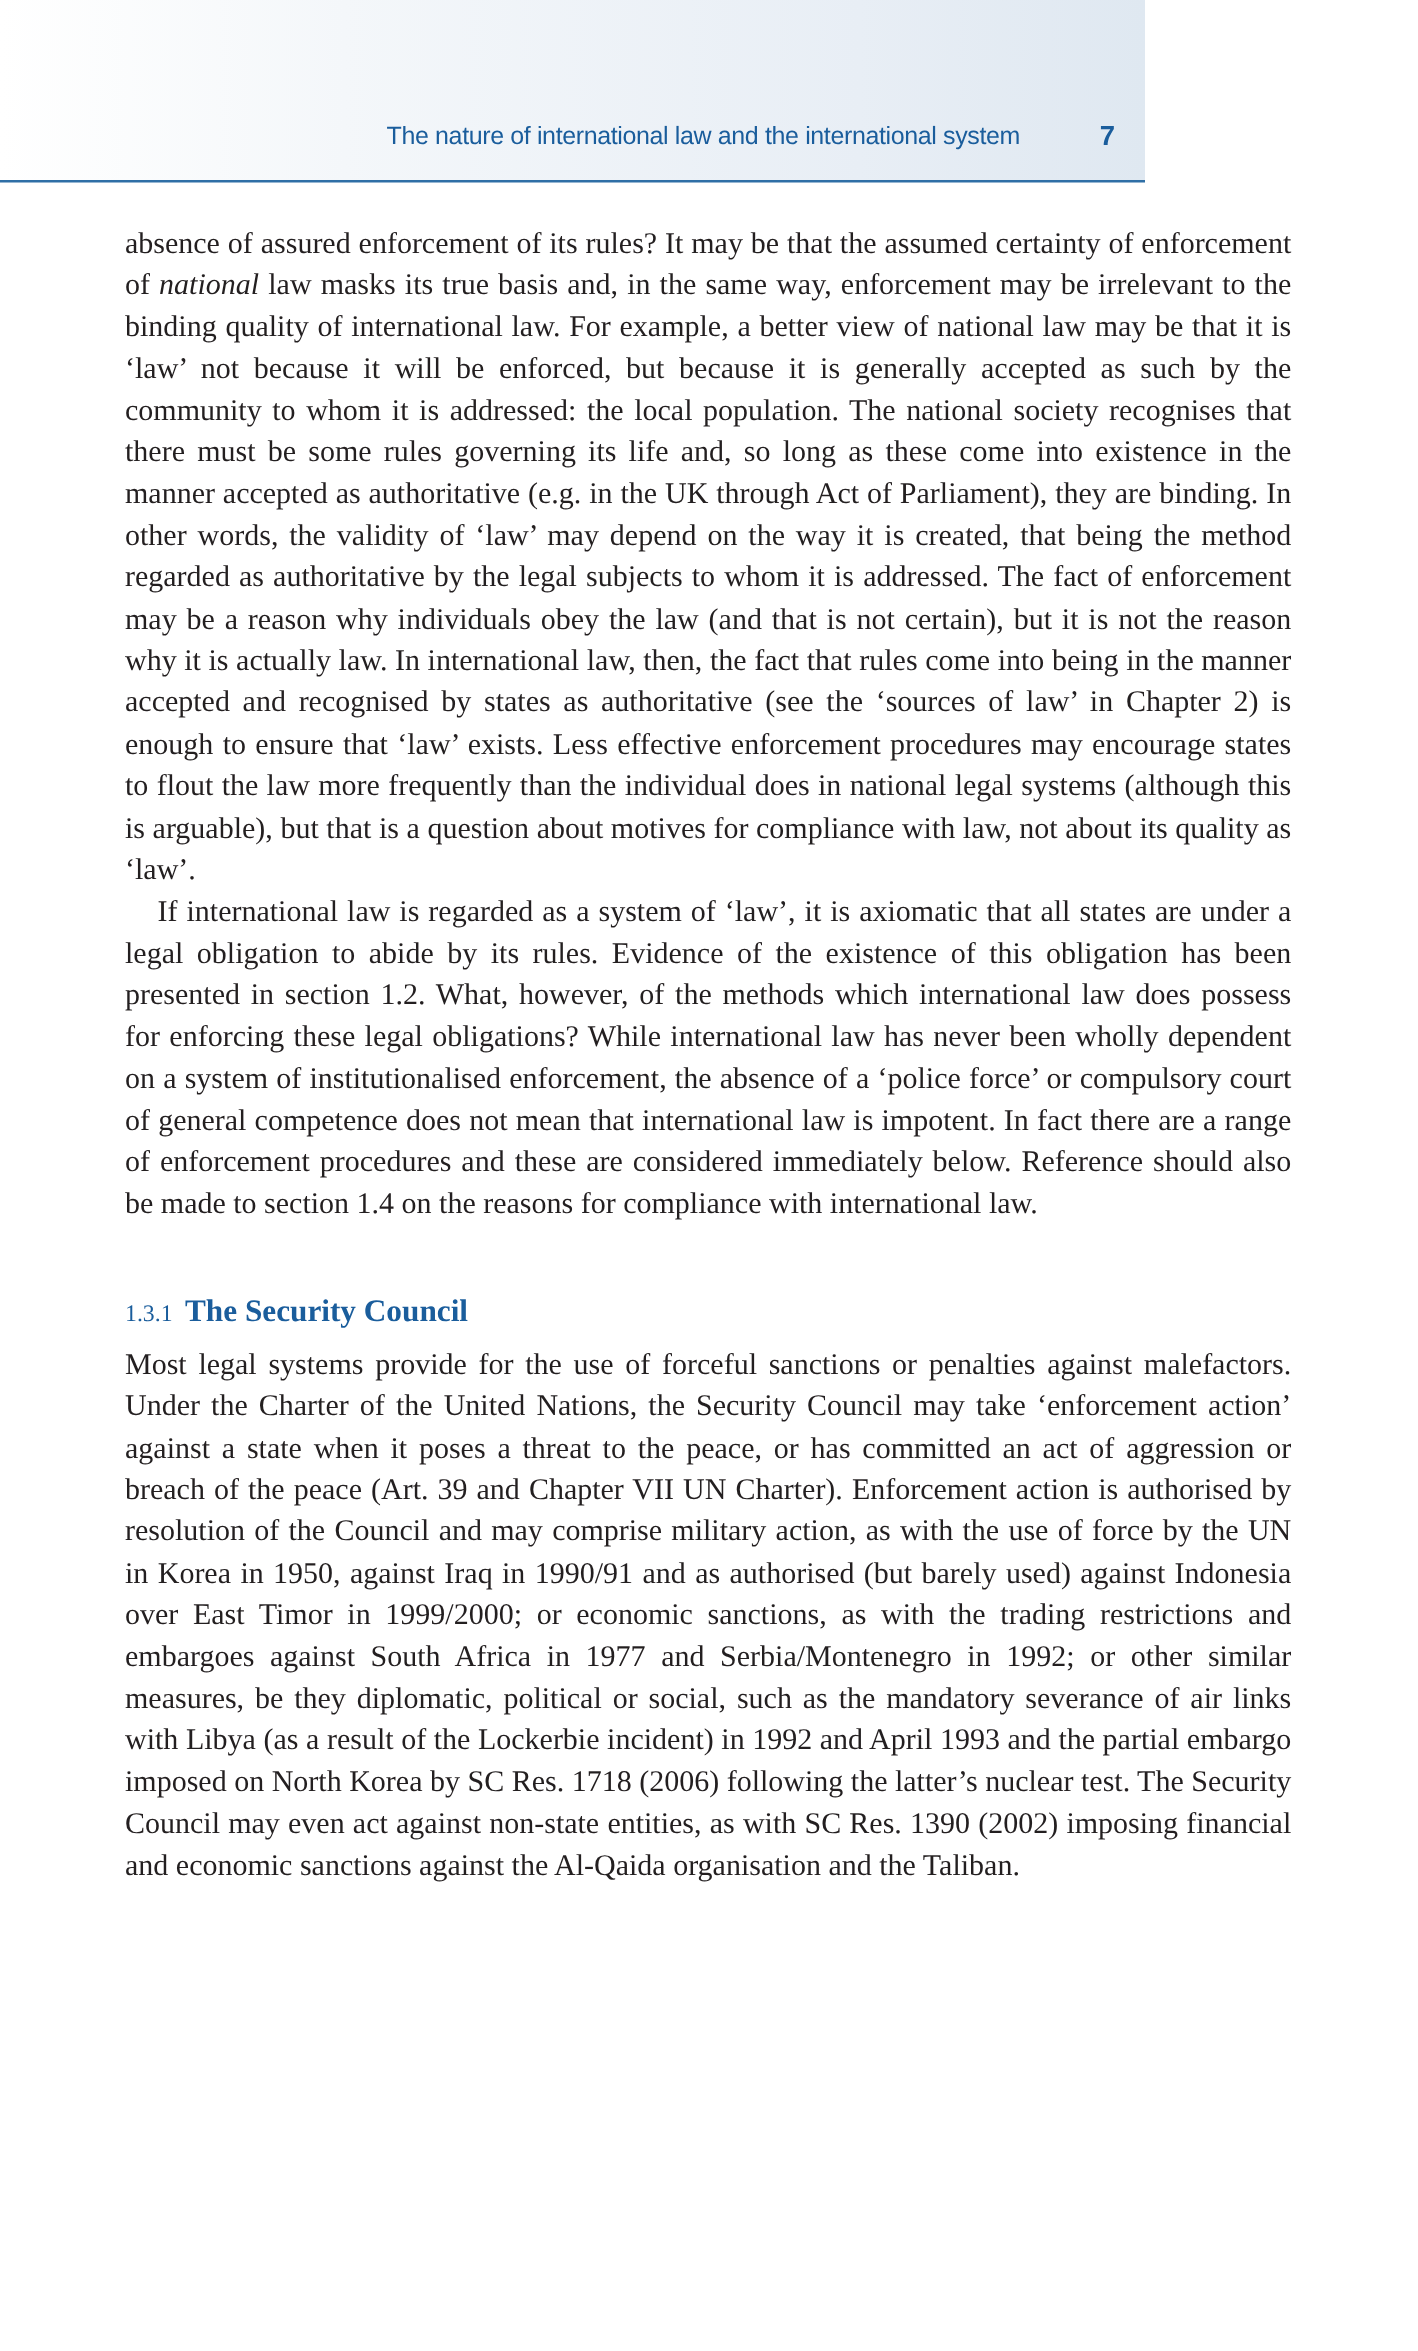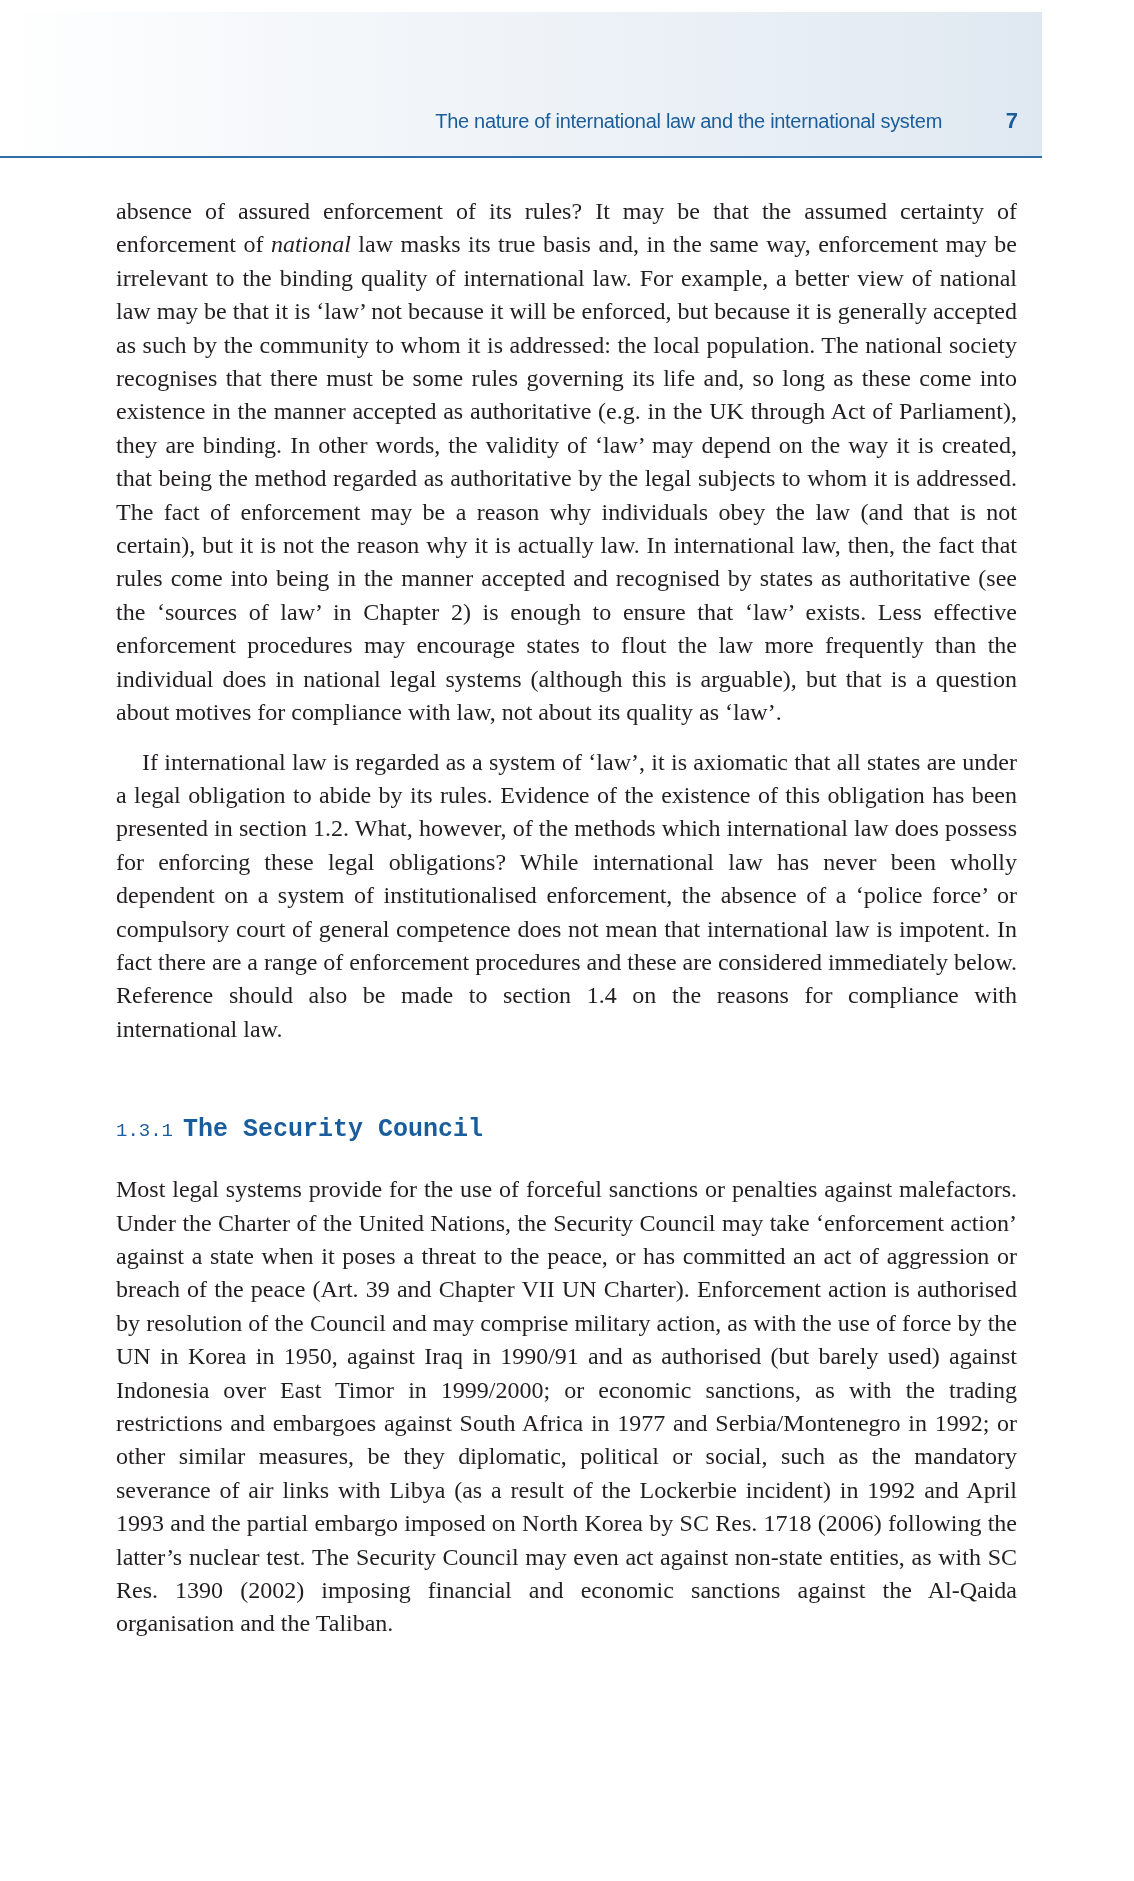--- a/index.html
+++ b/index.html
@@ -7,22 +7,22 @@
       width: 1134px;
       height: 1881px;
       background: #ffffff;
       position: relative;
       overflow: hidden;
       font-family: "Liberation Serif", "DejaVu Serif", serif;
       color: #231f20;
     }
     .running-head {
       position: absolute;
-      left: 0; top: 12px;
-      width: 1042px;
+      left: 0; top: 0;
+      width: 916px;
       height: 146px;
       background: linear-gradient(90deg, #ffffff 0%, #f4f7fa 30%, #e8eef5 75%, #dfe8f1 100%);
       border-bottom: 2px solid #2f6fa6;
       box-sizing: border-box;
     }
     .running-title {
       position: absolute;
       right: 100px;
       top: 98px;
       font-family: "Liberation Sans", "DejaVu Sans", sans-serif;
@@ -41,32 +41,32 @@
     }
     .body-text {
       position: absolute;
       left: 100px;
       top: 179px;
       width: 933px;
       font-size: 24px;
       line-height: 33.4px;
     }
     .para {
-      margin: 16px;
+      margin: 0;
       text-align: justify;
       hyphens: manual;
     }
     .para.indent { text-indent: 26px; }
     .section-heading {
-      margin: 16px;
+      margin: 0;
       padding-top: 44px;
       height: 41px;
       line-height: 41px;
       padding-bottom: 10px;
-      font-family: Liberation Mono, monospace;
+      font-family: Liberation Serif, serif;
       color: #1a5d9c;
     }
     .section-number {
       font-size: 19px;
       font-weight: normal;
       margin-right: 10px;
     }
     .section-title {
       font-size: 25px;
       font-weight: bold;

